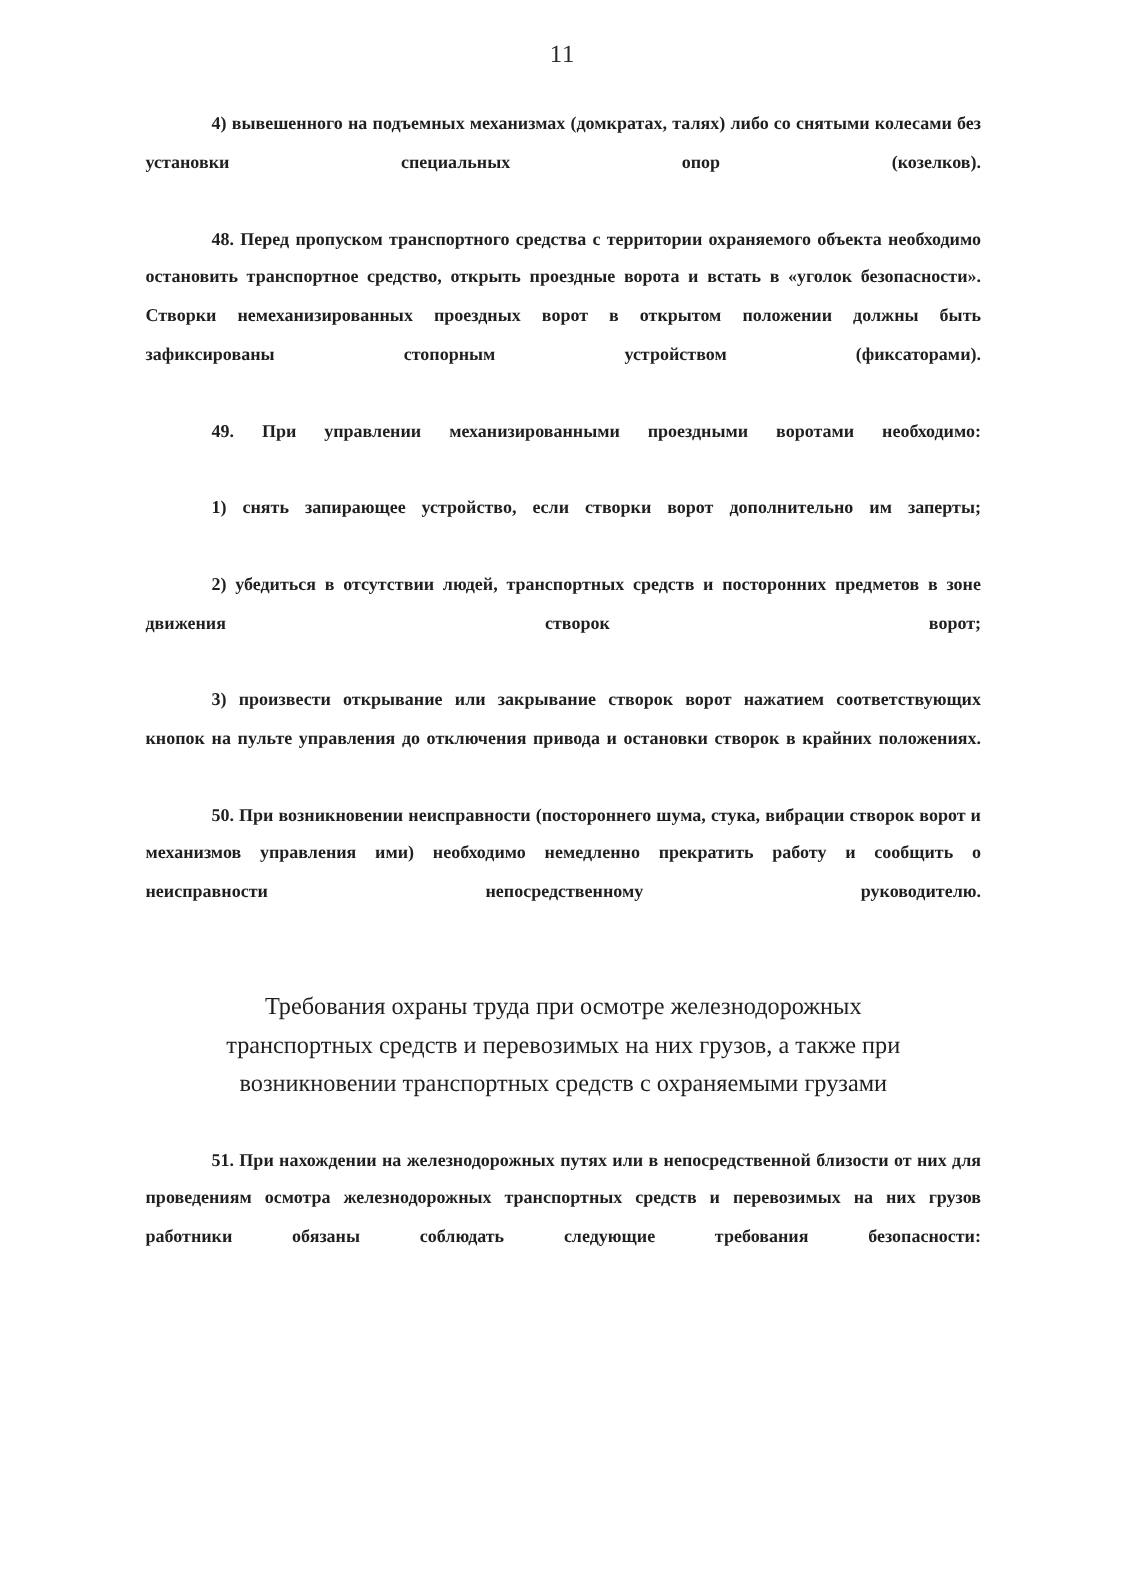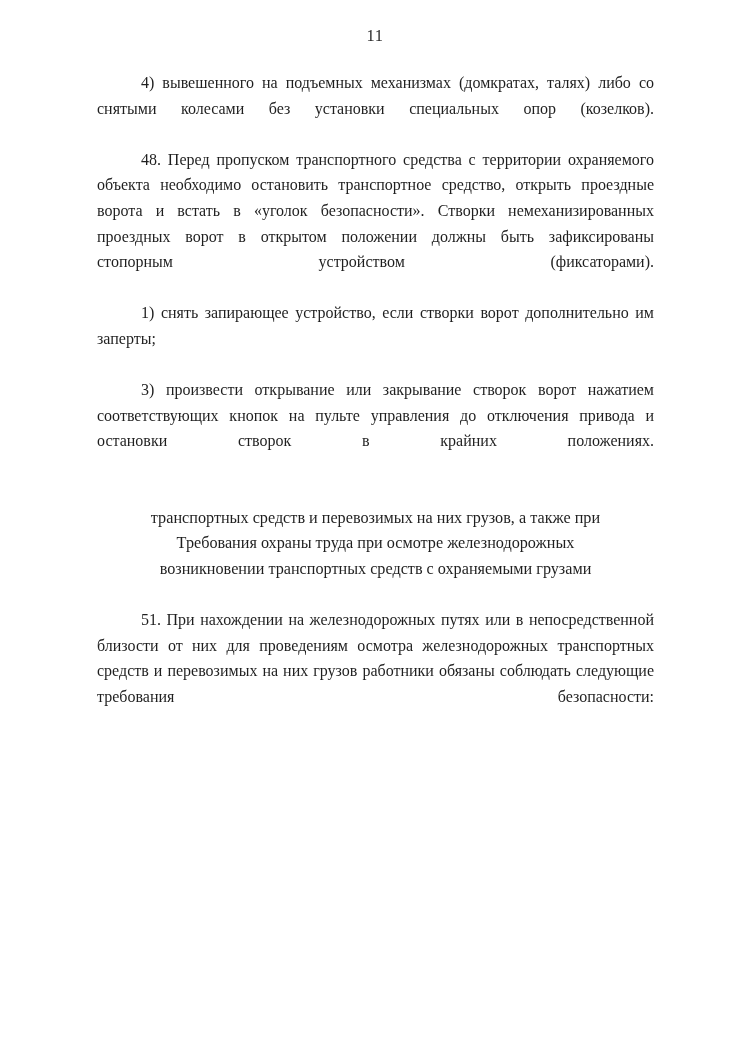--- a/index.html
+++ b/index.html
@@ -39,25 +39,26 @@
     top: 70px;
     left: 97px;
     width: 557px;
   }
 
   p.body-par {
     margin: 0;
     text-align: justify;
     text-justify: inter-word;
     text-indent: 44px;
-    font-size: 16px;
+    font-size: 12px;
     line-height: 25.6px;
     color: #1f1f1f;
     hyphens: none;
     word-spacing: 0.1px;
+    font-weight: bold;
   }
 
   
   p.body-par::after {
     content: "";
     display: inline-block;
     width: 100%;
   }
 
   .heading-block {
@@ -82,30 +83,33 @@
 
   <div class="page-number">11</div>
 
   <div class="content">
 
     <p class="body-par">4) вывешенного на подъемных механизмах (домкратах, талях) либо со снятыми колесами без установки специальных опор (козелков).</p>
 
     <p class="body-par">48. Перед пропуском транспортного средства с территории охраняемого объекта необходимо остановить транспортное средство, открыть проездные ворота и встать в «уголок безопасности». Створки немеханизированных проездных ворот в открытом положении должны быть зафиксированы стопорным устройством (фиксаторами).</p>
 
 
+    <p class="body-par">49. При управлении механизированными проездными воротами необходимо:</p>
 
     <p class="body-par">1) снять запирающее устройство, если створки ворот дополнительно им заперты;</p>
 
+    <p class="body-par">2) убедиться в отсутствии людей, транспортных средств и посторонних предметов в зоне движения створок ворот;</p>
 
     <p class="body-par">3) произвести открывание или закрывание створок ворот нажатием соответствующих кнопок на пульте управления до отключения привода и остановки створок в крайних положениях.</p>
 
+    <p class="body-par">50. При возникновении неисправности (постороннего шума, стука, вибрации створок ворот и механизмов управления ими) необходимо немедленно прекратить работу и сообщить о неисправности непосредственному руководителю.</p>
 
 
     <div class="heading-block">
+      <span class="heading-line">Требования охраны труда при осмотре железнодорожных</span>
       <span class="heading-line">транспортных средств и перевозимых на них грузов, а также при</span>
-      <span class="heading-line">Требования охраны труда при осмотре железнодорожных</span>
       <span class="heading-line">возникновении транспортных средств с охраняемыми грузами</span>
     </div>
 
     <p class="body-par">51. При нахождении на железнодорожных путях или в непосредственной близости от них для проведениям осмотра железнодорожных транспортных средств и перевозимых на них грузов работники обязаны соблюдать следующие требования безопасности:</p>
 
   </div>
 </div>
 
 </body></html>

